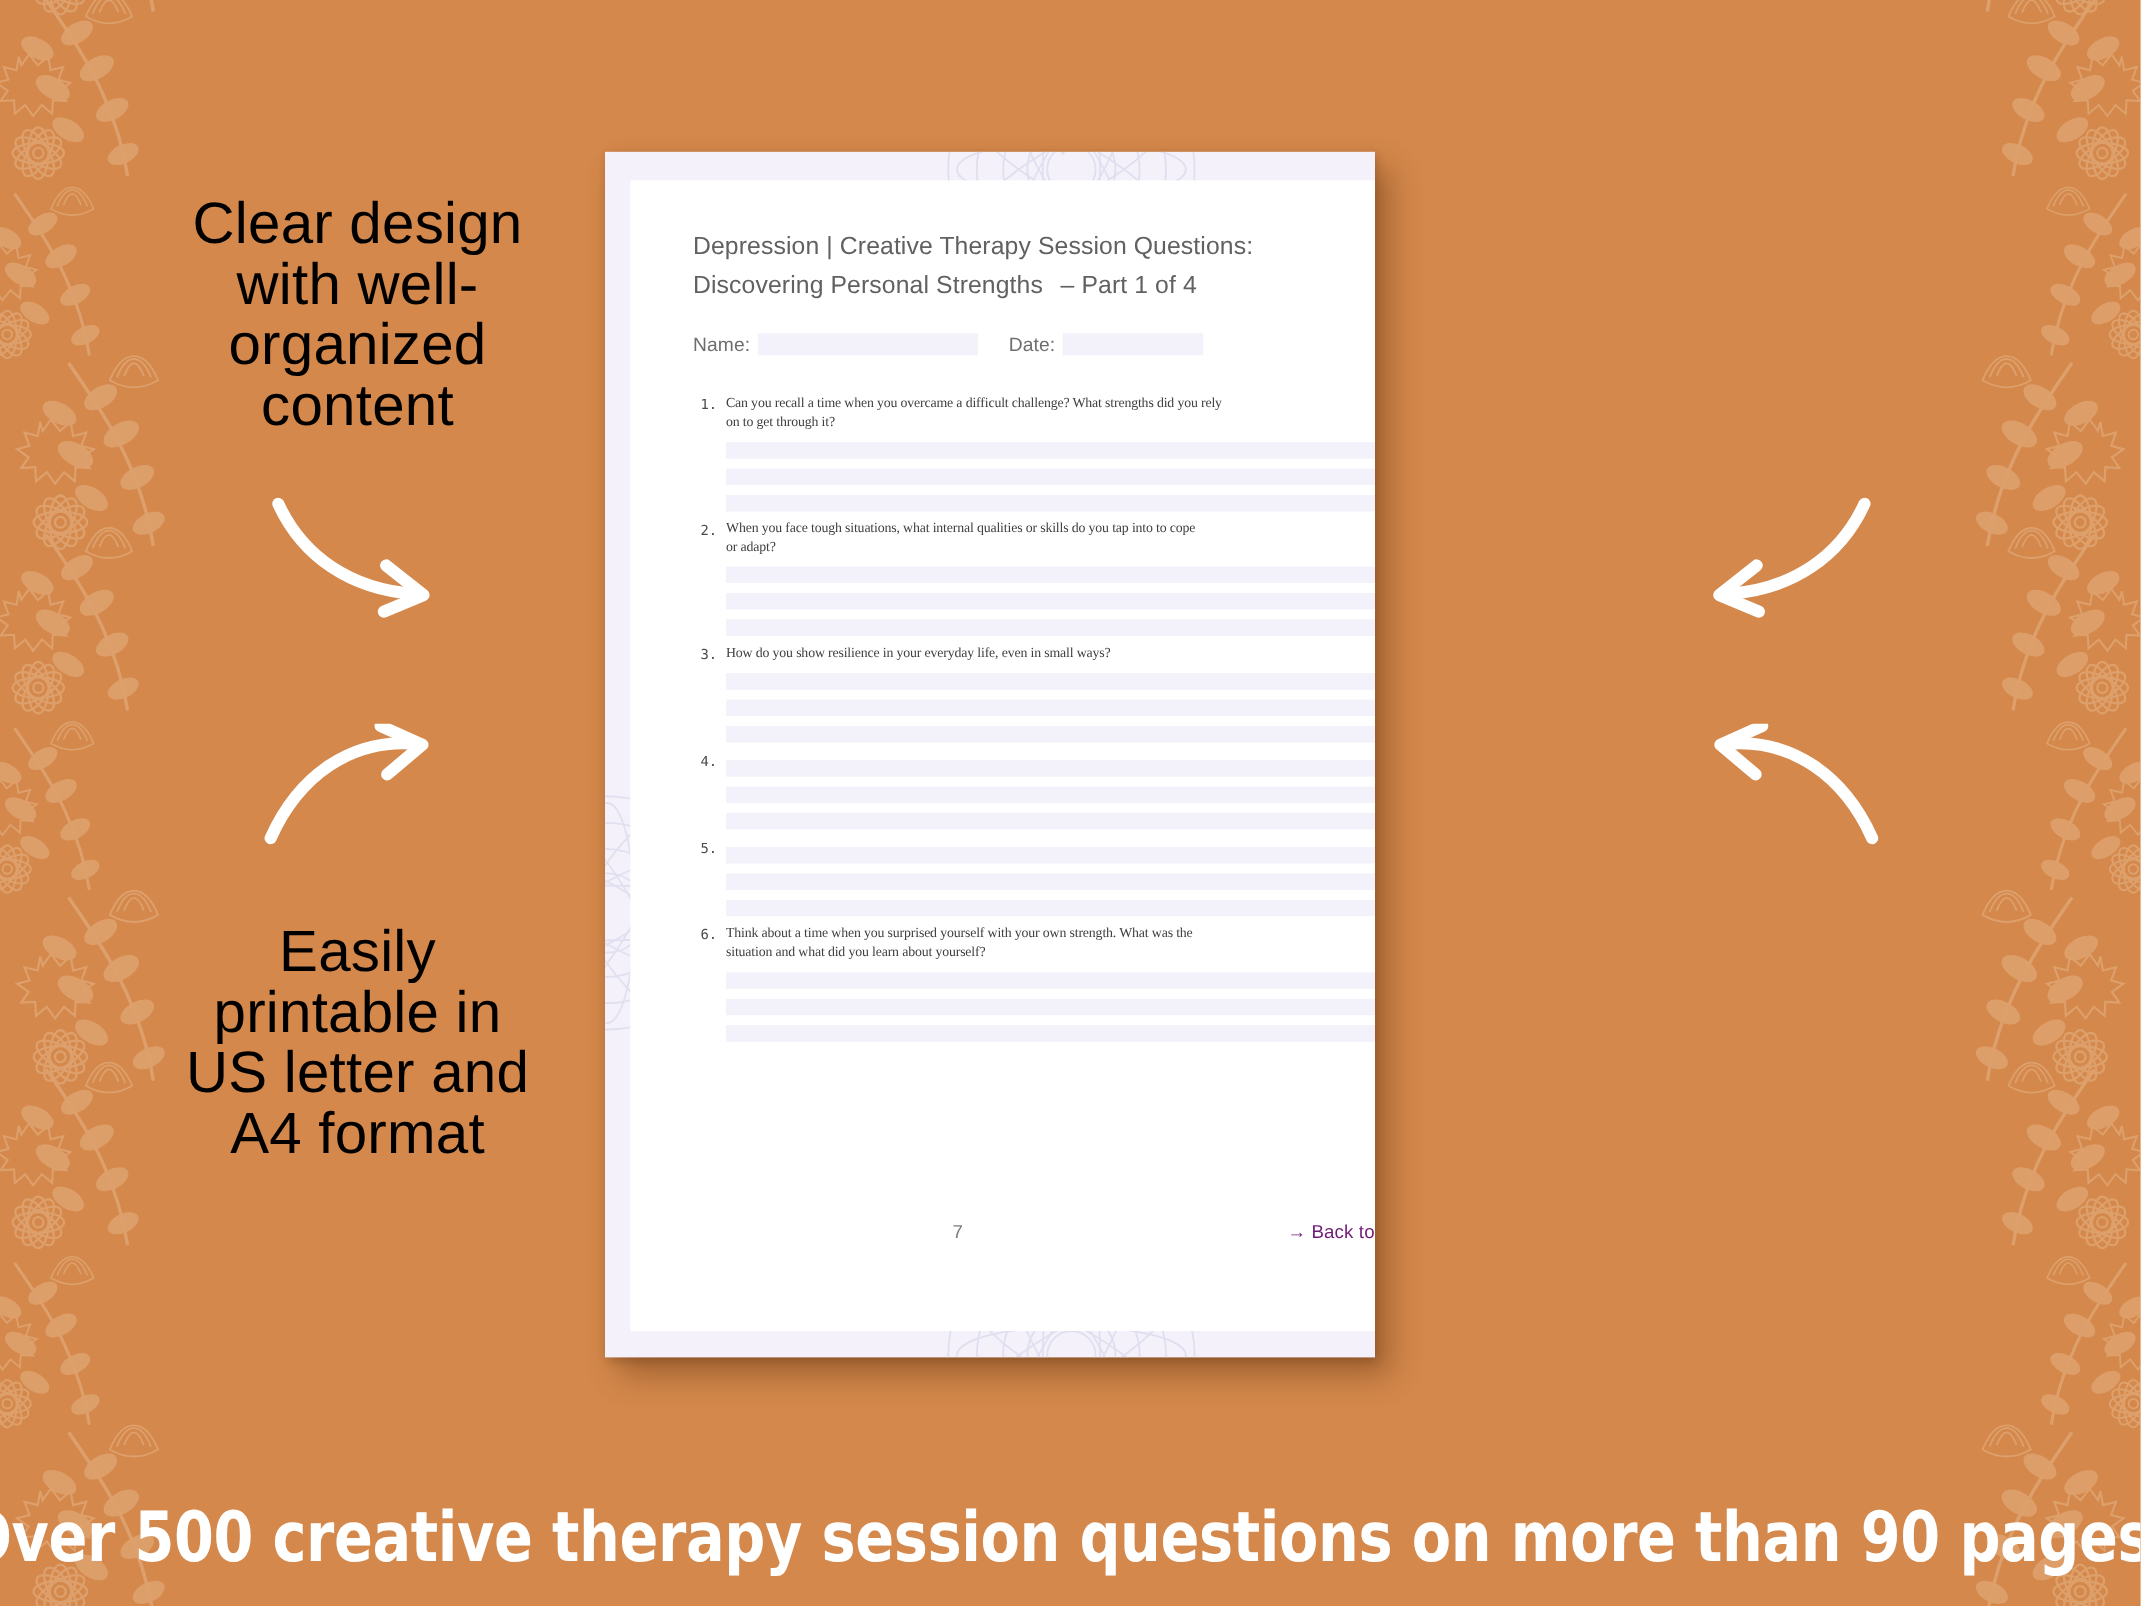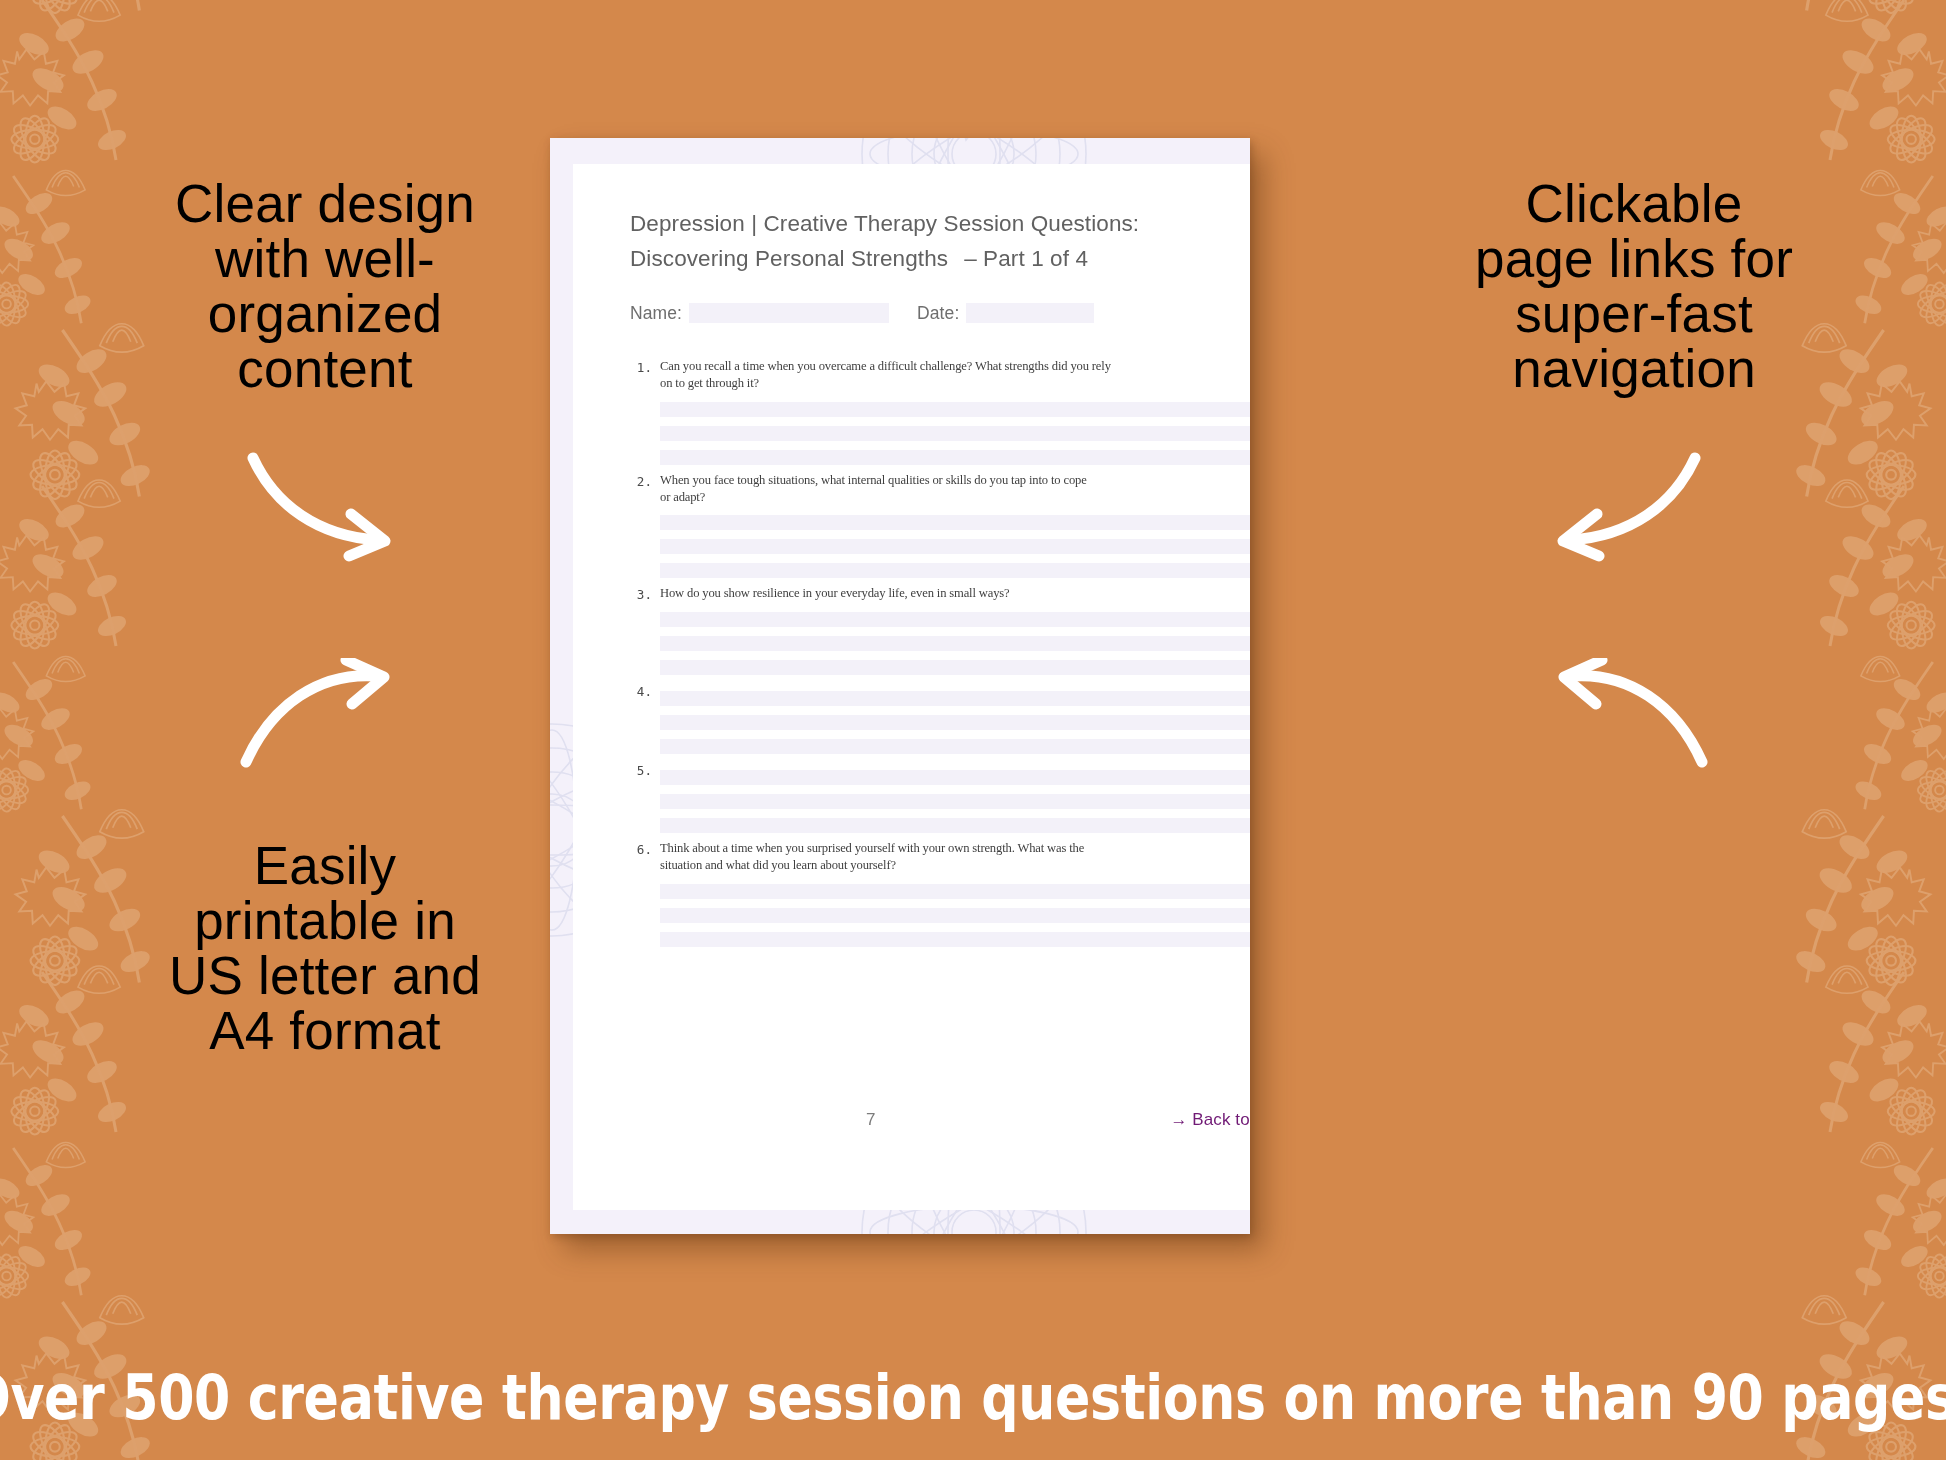--- a/index.html
+++ b/index.html
@@ -211,24 +211,20 @@
   </svg>
 
   <div class="promo p-tl">Clear design
 with well-
 organized
 content</div>
   <div class="promo p-bl">Easily
 printable in
 US letter and
 A4 format</div>
-  <div class="promo p-tr">Clickable
-page links for
-super-fast
-navigation</div>
 
   <svg class="arrow a-tl" width="160" height="110" viewBox="0 0 160 110">
     <path d="M8 6 C 30 54, 74 84, 132 88" stroke="#FFFFFF" stroke-width="11" fill="none" stroke-linecap="round"></path>
     <path d="M106 62 L140 89 L104 104" stroke="#FFFFFF" stroke-width="11" fill="none" stroke-linecap="round" stroke-linejoin="round"></path>
   </svg>
 
   <svg class="arrow a-bl" width="165" height="110" viewBox="0 0 165 110">
     <path d="M6 104 C 32 46, 80 14, 136 18" stroke="#FFFFFF" stroke-width="11" fill="none" stroke-linecap="round"></path>
     <path d="M106 2 L144 19 L112 46" stroke="#FFFFFF" stroke-width="11" fill="none" stroke-linecap="round" stroke-linejoin="round"></path>
   </svg>

